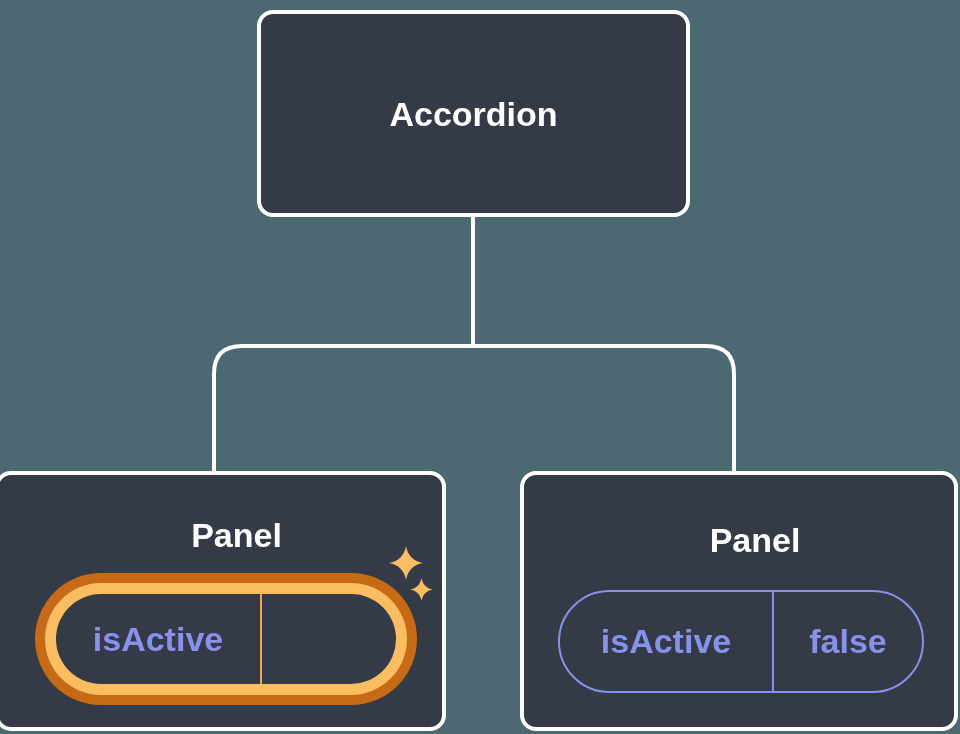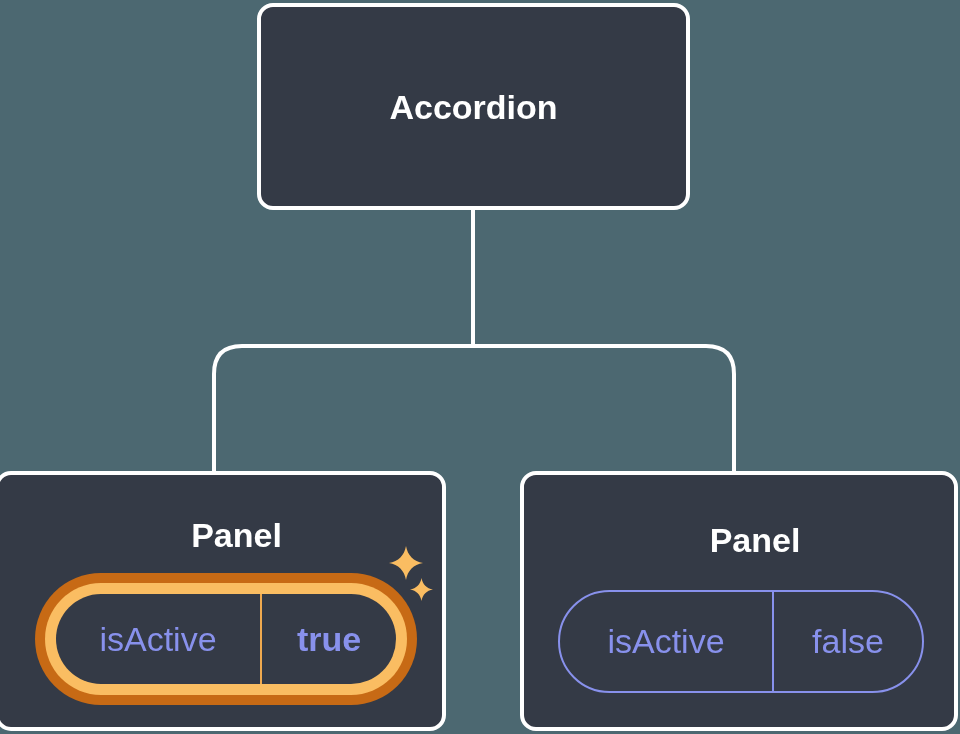--- a/index.html
+++ b/index.html
@@ -25,21 +25,21 @@
   .connector path{stroke:var(--node-border);stroke-width:4;fill:none;}
 
   .node{
     position:absolute;
     box-sizing:border-box;
     background:var(--node-fill);
     border:4px solid var(--node-border);
     border-radius:16px;
   }
   .node.root{
-    left:257px;top:3px;width:433px;height:207px;
+    left:257px;top:10px;width:433px;height:207px;
     display:flex;align-items:center;justify-content:center;
   }
   .node-title, .panel-title{
     color:var(--title-text);
     font-size:34px;line-height:42px;font-weight:600;
     text-align:center;
   }
   .panel-title{position:absolute;left:0;right:0;margin-left:32px;}
 
   .node.panel.left{left:-5px;top:471px;width:451px;height:260px;}
@@ -79,21 +79,21 @@
     box-sizing:border-box;
     border:2px solid var(--state-purple);
     border-radius:999px;
     display:flex;align-items:stretch;
     overflow:hidden;
   }
 
   .cell{
     display:flex;align-items:center;justify-content:center;
     color:var(--state-purple);
-    font-size:34px;font-weight:400;
+    font-size:34px;font-weight:700;
   }
   .pill-inner .cell.key{width:204px;}
   .pill-inner .cell.value{flex:1;font-weight:700;}
   .pill-plain .cell.key{width:212px;}
   .pill-plain .cell.value{flex:1;}
 
   .divider{width:2px;flex:0 0 2px;}
   .orange-divider{background:var(--divider-orange);}
   .purple-divider{background:var(--state-purple);}
 
@@ -116,21 +116,20 @@
     <div class="node-title">Accordion</div>
   </div>
 
   <div class="node panel left">
     <div class="panel-title">Panel</div>
     <div class="pill-highlight">
       <div class="pill-mid">
         <div class="pill-inner">
           <div class="cell key">isActive</div>
           <div class="divider orange-divider"></div>
-          <div class="cell value">true</div>
         </div>
       </div>
     </div>
   </div>
 
   <svg class="sparkle big" viewBox="0 0 34 34" aria-hidden="true">
     <path d="M17 0 C18.6 9.4 24.6 15.4 34 17 C24.6 18.6 18.6 24.6 17 34 C15.4 24.6 9.4 18.6 0 17 C9.4 15.4 15.4 9.4 17 0 Z"></path>
   </svg>
   <svg class="sparkle small" viewBox="0 0 34 34" aria-hidden="true">
     <path d="M17 0 C18.6 9.4 24.6 15.4 34 17 C24.6 18.6 18.6 24.6 17 34 C15.4 24.6 9.4 18.6 0 17 C9.4 15.4 15.4 9.4 17 0 Z"></path>

